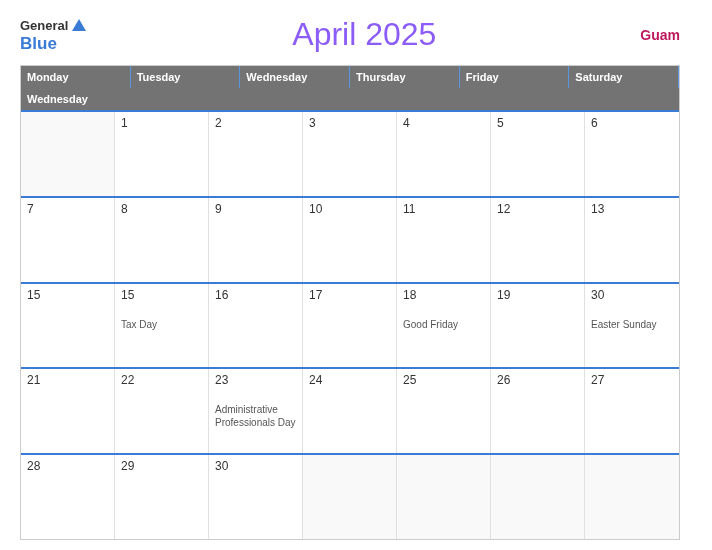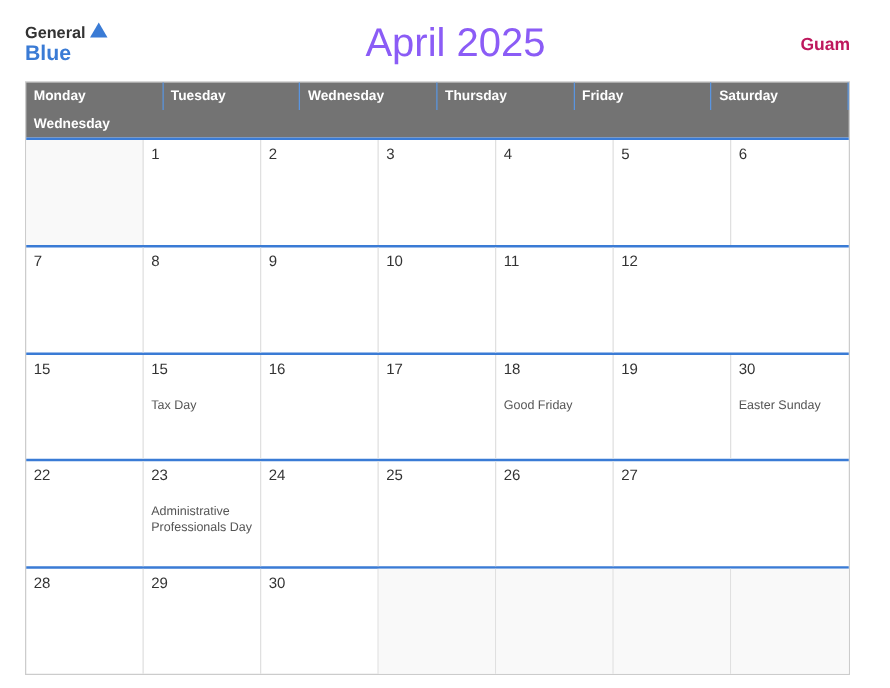--- a/index.html
+++ b/index.html
@@ -180,20 +180,23 @@
           </div>
           <div class="cal-cell">
             <span class="day-num">10</span>
           </div>
           <div class="cal-cell">
             <span class="day-num">11</span>
           </div>
           <div class="cal-cell">
             <span class="day-num">12</span>
           </div>
+          <div class="cal-cell">
+            <span class="day-num">13</span>
+          </div>
         </div>
         <div class="cal-row">
           <div class="cal-cell">
             <span class="day-num">15</span>
           </div>
           <div class="cal-cell">
             <span class="day-num">15</span>
             <div class="event">Tax Day</div>
           </div>
           <div class="cal-cell">
@@ -208,20 +211,23 @@
           </div>
           <div class="cal-cell">
             <span class="day-num">19</span>
           </div>
           <div class="cal-cell">
             <span class="day-num">30</span>
             <div class="event">Easter Sunday</div>
           </div>
         </div>
         <div class="cal-row">
+          <div class="cal-cell">
+            <span class="day-num">21</span>
+          </div>
           <div class="cal-cell">
             <span class="day-num">22</span>
           </div>
           <div class="cal-cell">
             <span class="day-num">23</span>
             <div class="event">Administrative Professionals Day</div>
           </div>
           <div class="cal-cell">
             <span class="day-num">24</span>
           </div>

